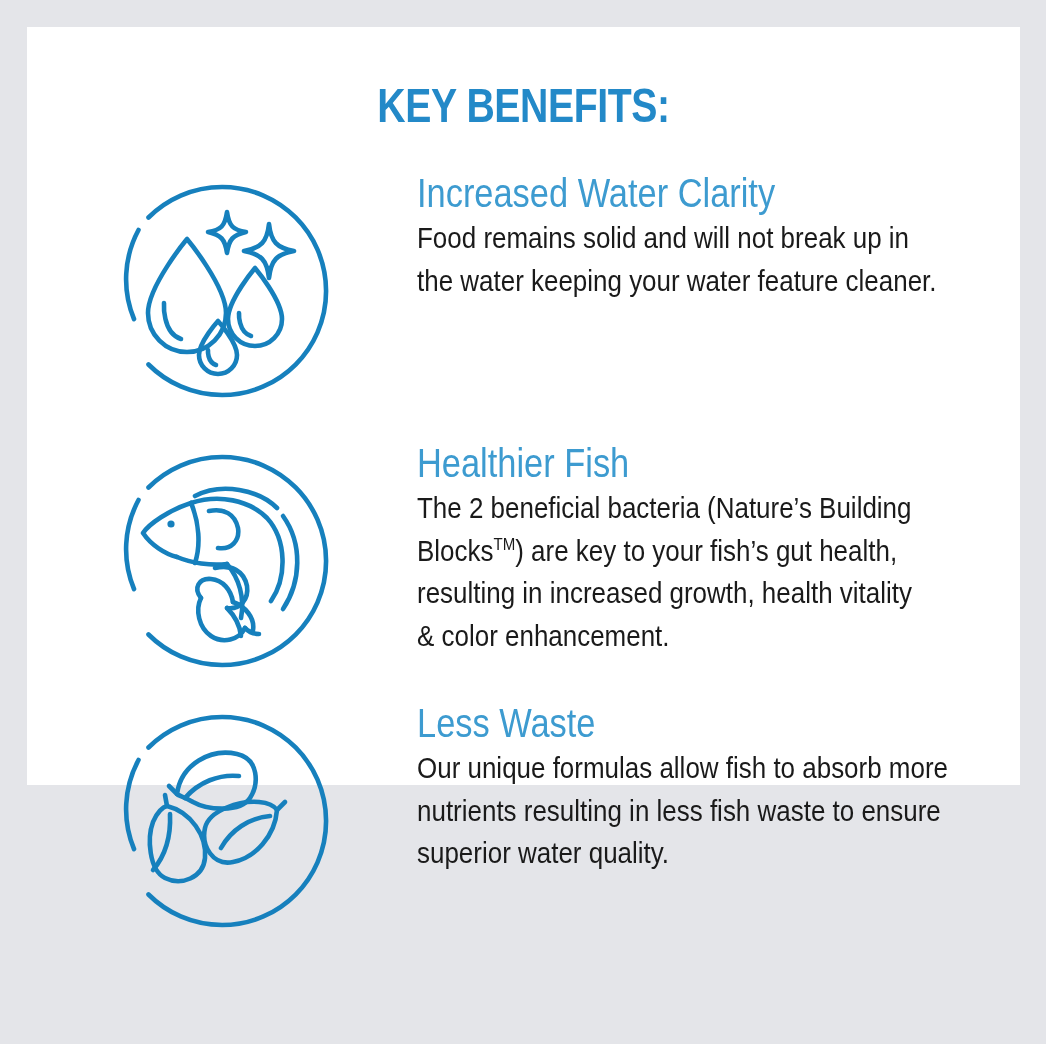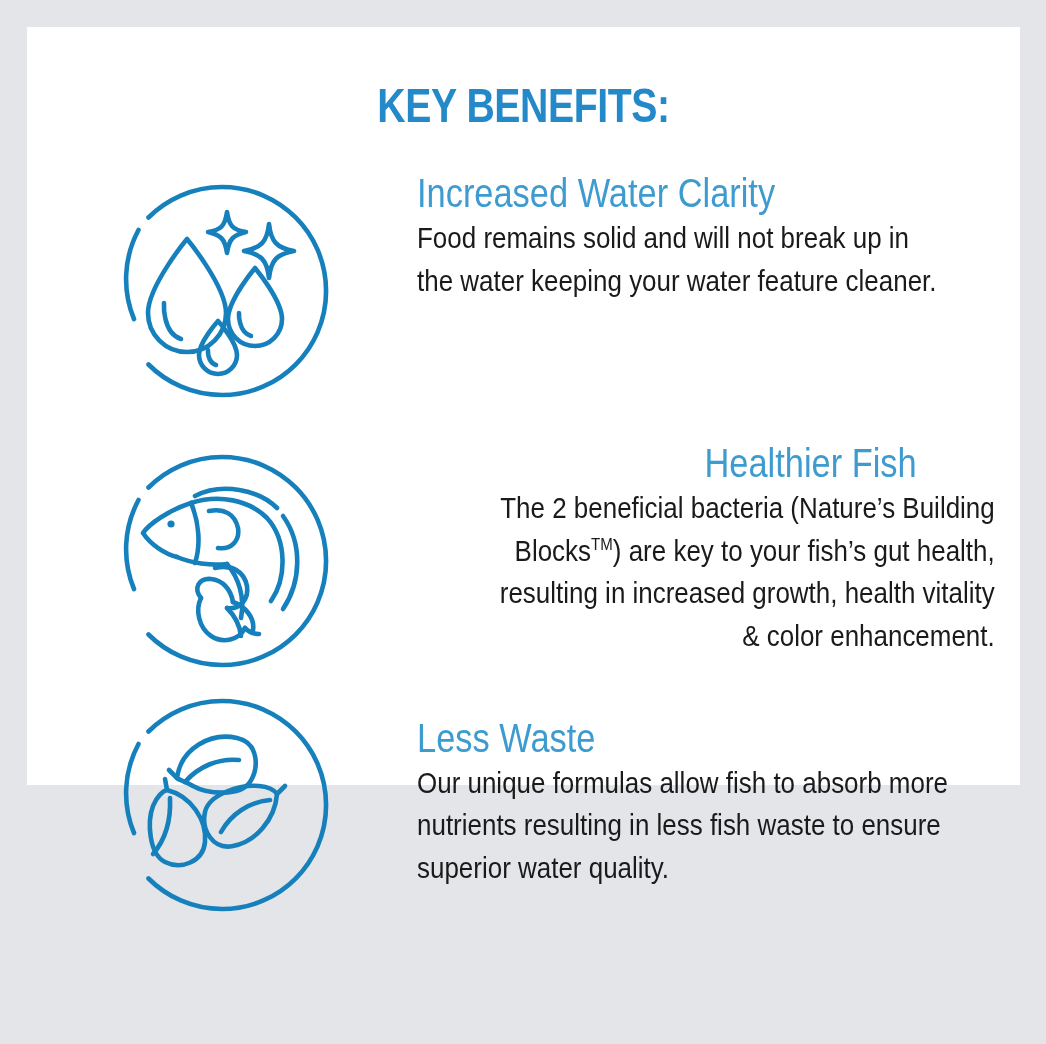--- a/index.html
+++ b/index.html
@@ -37,36 +37,36 @@
     white-space: nowrap;
   }
   .benefit-row {
     position: absolute;
     left: 0;
     width: 993px;
     display: flex;
     align-items: flex-start;
   }
   .benefit-row.r0 { top: 145px; }
-  .benefit-row.r1 { top: 415px; text-align: right; }
-  .benefit-row.r2 { top: 659px; align-items: center; }
+  .benefit-row.r1 { top: 415px; }
+  .benefit-row.r2 { top: 675px; }
 
   .icon-cell {
     width: 390px;
     flex: 0 0 390px;
     display: flex;
     justify-content: center;
     padding-top: 4px;
   }
   .icon-cell svg {
     display: block;
   }
   .text-cell {
     flex: 1 1 auto;
-    padding-right: 22px;
+    padding-right: 30px;
   }
   .benefit-heading {
     font-family: "Liberation Sans Narrow", "Liberation Sans", sans-serif;
     font-size: 40px;
     font-weight: normal;
     color: #3d9bd0;
     margin: 0 0 2px 0;
     line-height: 1.08;
     transform: scaleX(0.86);
     transform-origin: left center;

